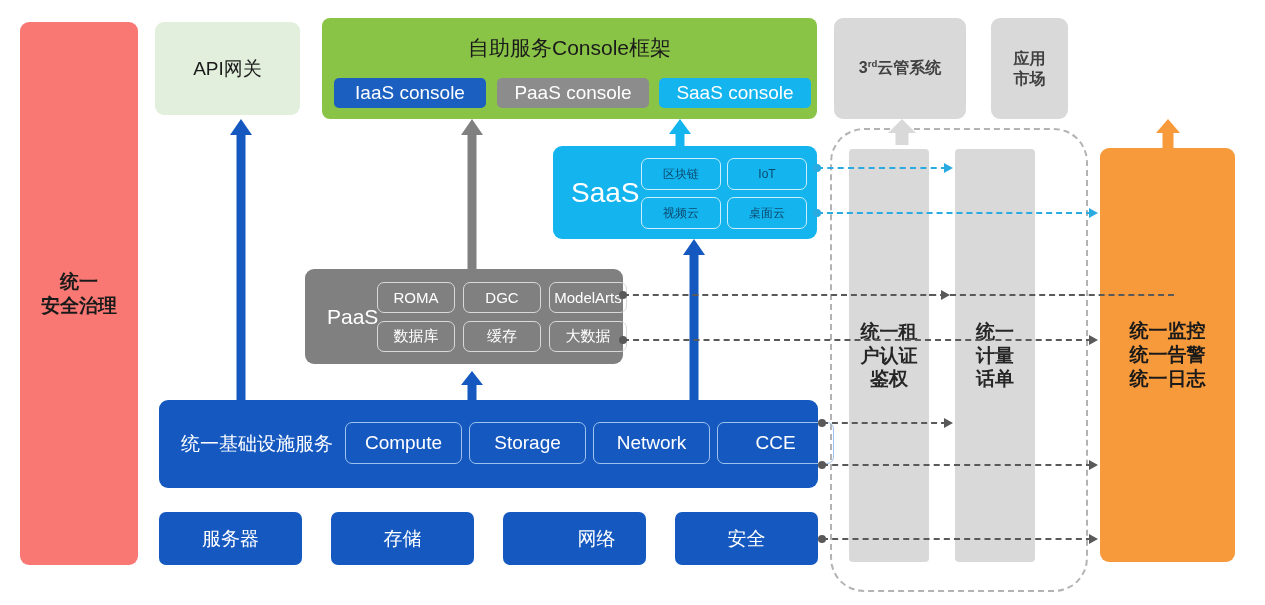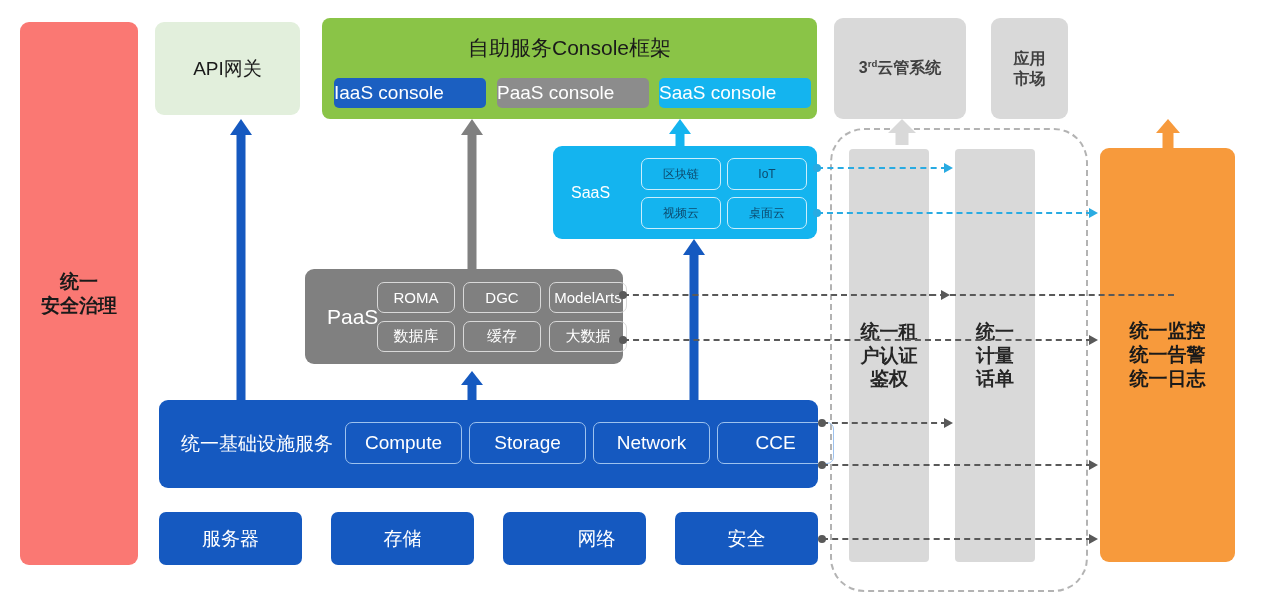--- a/index.html
+++ b/index.html
@@ -10,28 +10,28 @@
   
   .panel-red{background:#fa7873;border-radius:9px;color:#1a1a1a;font-size:19px;font-weight:700;}
   .panel-orange{background:#f79a3c;border-radius:9px;color:#1a1a1a;font-size:19px;font-weight:700;}
   .panel-green-light{background:#e2efdc;border-radius:9px;color:#1a1a1a;font-size:19px;}
   .panel-gray{background:#d9d9d9;border-radius:9px;color:#404040;font-size:16px;font-weight:700;}
   .panel-gray-tall{background:#d9d9d9;border-radius:4px;color:#262626;font-size:19px;font-weight:700;}
 
   
   .console-frame{background:#8ac447;border-radius:8px;}
   .console-title{position:absolute;left:0;right:0;top:16px;text-align:center;font-size:21px;color:#1a1a1a;}
-  .chip{position:absolute;border-radius:5px;display:flex;align-items:center;justify-content:flex-start;color:#fff;font-size:19px;}
+  .chip{position:absolute;border-radius:5px;display:flex;align-items:center;justify-content:center;color:#fff;font-size:19px;}
   .chip-iaas{background:#1b5fc1;}
   .chip-paas{background:#8c8c8c;}
   .chip-saas{background:#14b4ef;}
 
   
   .saas-block{background:#14b4ef;border-radius:9px;}
-  .saas-label{position:absolute;left:18px;top:50%;transform:translateY(-50%);color:#fff;font-size:16px;}
+  .saas-label{position:absolute;left:18px;top:50%;transform:translateY(-50%);color:#fff;font-size:28px;}
   .saas-item{position:absolute;border:1.5px solid #cbeefc;border-radius:7px;display:flex;align-items:center;justify-content:center;color:#0c4a6e;font-size:12px;}
 
   
   .paas-block{background:#808080;border-radius:9px;}
   .paas-label{position:absolute;left:22px;top:50%;transform:translateY(-50%);color:#fff;font-size:21px;}
   .paas-item{position:absolute;border:1.5px solid #d9d9d9;border-radius:7px;display:flex;align-items:center;justify-content:center;color:#fff;font-size:15px;}
 
   
   .infra-bar{background:#1559c0;border-radius:9px;text-align:right;}
   .infra-label{position:absolute;left:22px;top:50%;transform:translateY(-50%);color:#fff;font-size:19px;}

